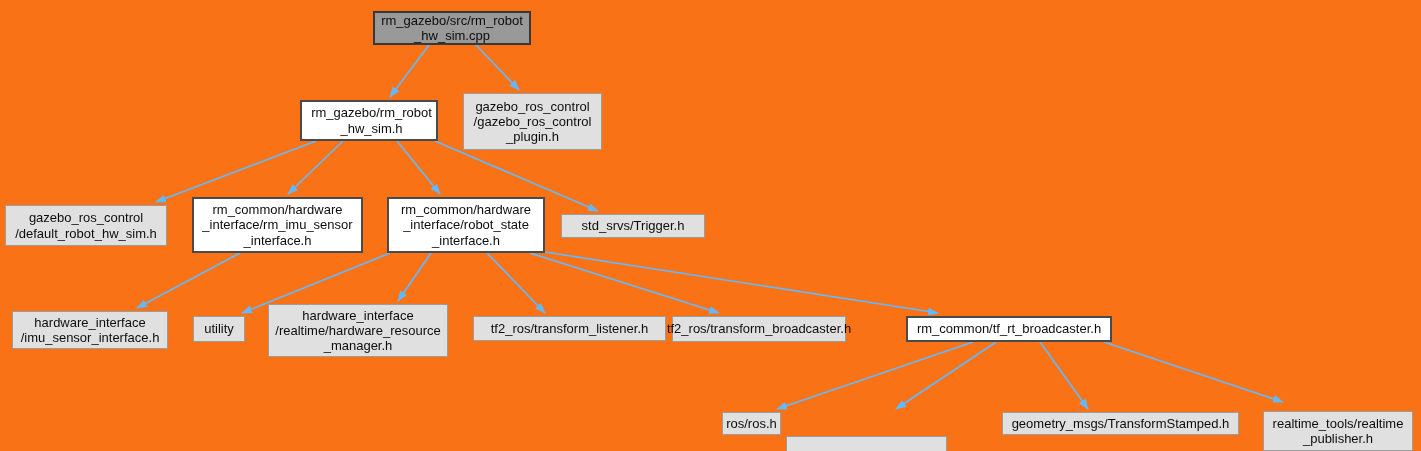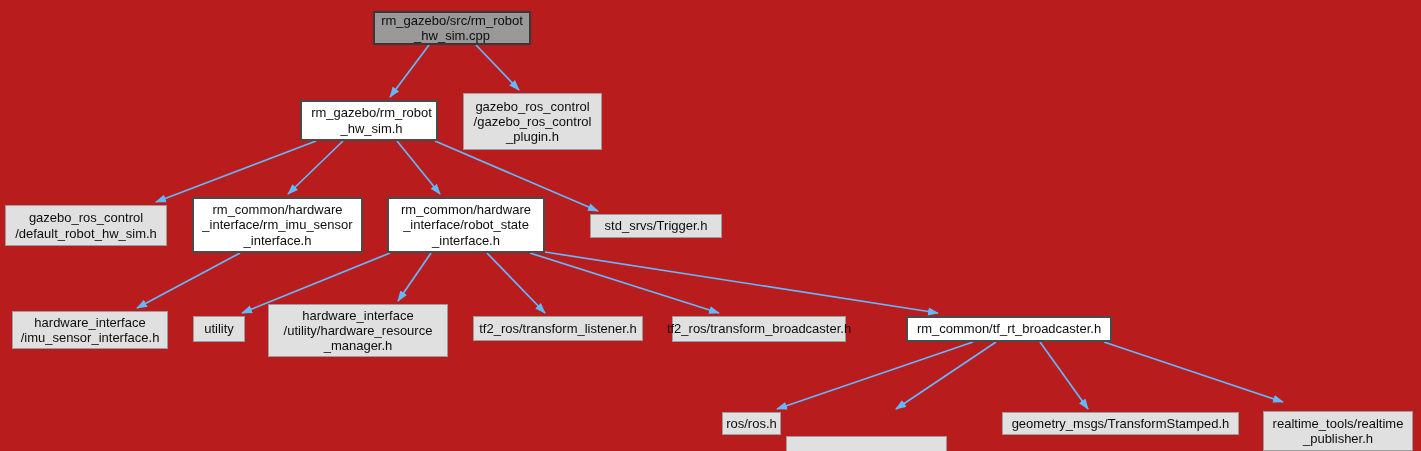--- a/index.html
+++ b/index.html
@@ -1,19 +1,19 @@
 <!DOCTYPE html>
 <html><head>
 <meta charset="utf-8">
 <style>
   html,body { margin:0; padding:0; background:#000; }
   .graph {
     position:relative;
     width:1421px; height:451px;
-    background:#b91c1c;
+    background:#f97316;
     overflow:hidden;
     font-family:"Liberation Sans", sans-serif;
   }
   .graph svg { position:absolute; left:0; top:0; width:1421px; height:451px; }
   .node {
     position:absolute;
     box-sizing:border-box;
     display:flex; flex-direction:column;
     justify-content:center; align-items:center;
     text-align:center;
@@ -74,36 +74,36 @@
       <div class="node linked" style="left: 192px; top: 197px; width: 171px; height: 56px;">
         <span>rm_common/hardware</span>
         <span>_interface/rm_imu_sensor</span>
         <span>_interface.h</span>
       </div>
       <div class="node linked" style="left: 387px; top: 197px; width: 158px; height: 56px;">
         <span>rm_common/hardware</span>
         <span>_interface/robot_state</span>
         <span>_interface.h</span>
       </div>
-      <div class="node plain" style="left: 590px; top: 214px; width: 132px; height: 24px;">
+      <div class="node plain" style="left: 561px; top: 214px; width: 144px; height: 24px;">
         <span>std_srvs/Trigger.h</span>
       </div>
       <div class="node plain" style="left: 12px; top: 311px; width: 156px; height: 38px;">
         <span>hardware_interface</span>
         <span>/imu_sensor_interface.h</span>
       </div>
       <div class="node plain" style="left: 193px; top: 316px; width: 52px; height: 26px;">
         <span>utility</span>
       </div>
       <div class="node plain" style="left: 268px; top: 304px; width: 180px; height: 53px;">
         <span>hardware_interface</span>
-        <span>/utility/hardware_resource</span>
+        <span>/realtime/hardware_resource</span>
         <span>_manager.h</span>
       </div>
-      <div class="node plain" style="left: 473px; top: 316px; width: 170px; height: 25px;">
+      <div class="node plain" style="left: 473px; top: 316px; width: 193px; height: 25px;">
         <span>tf2_ros/transform_listener.h</span>
       </div>
       <div class="node plain" style="left: 672px; top: 316px; width: 174px; height: 26px;">
         <span>tf2_ros/transform_broadcaster.h</span>
       </div>
       <div class="node linked" style="left: 906px; top: 316px; width: 206px; height: 26px;">
         <span>rm_common/tf_rt_broadcaster.h</span>
       </div>
       <div class="node plain" style="left: 722px; top: 412px; width: 59px; height: 23px;">
         <span>ros/ros.h</span>

